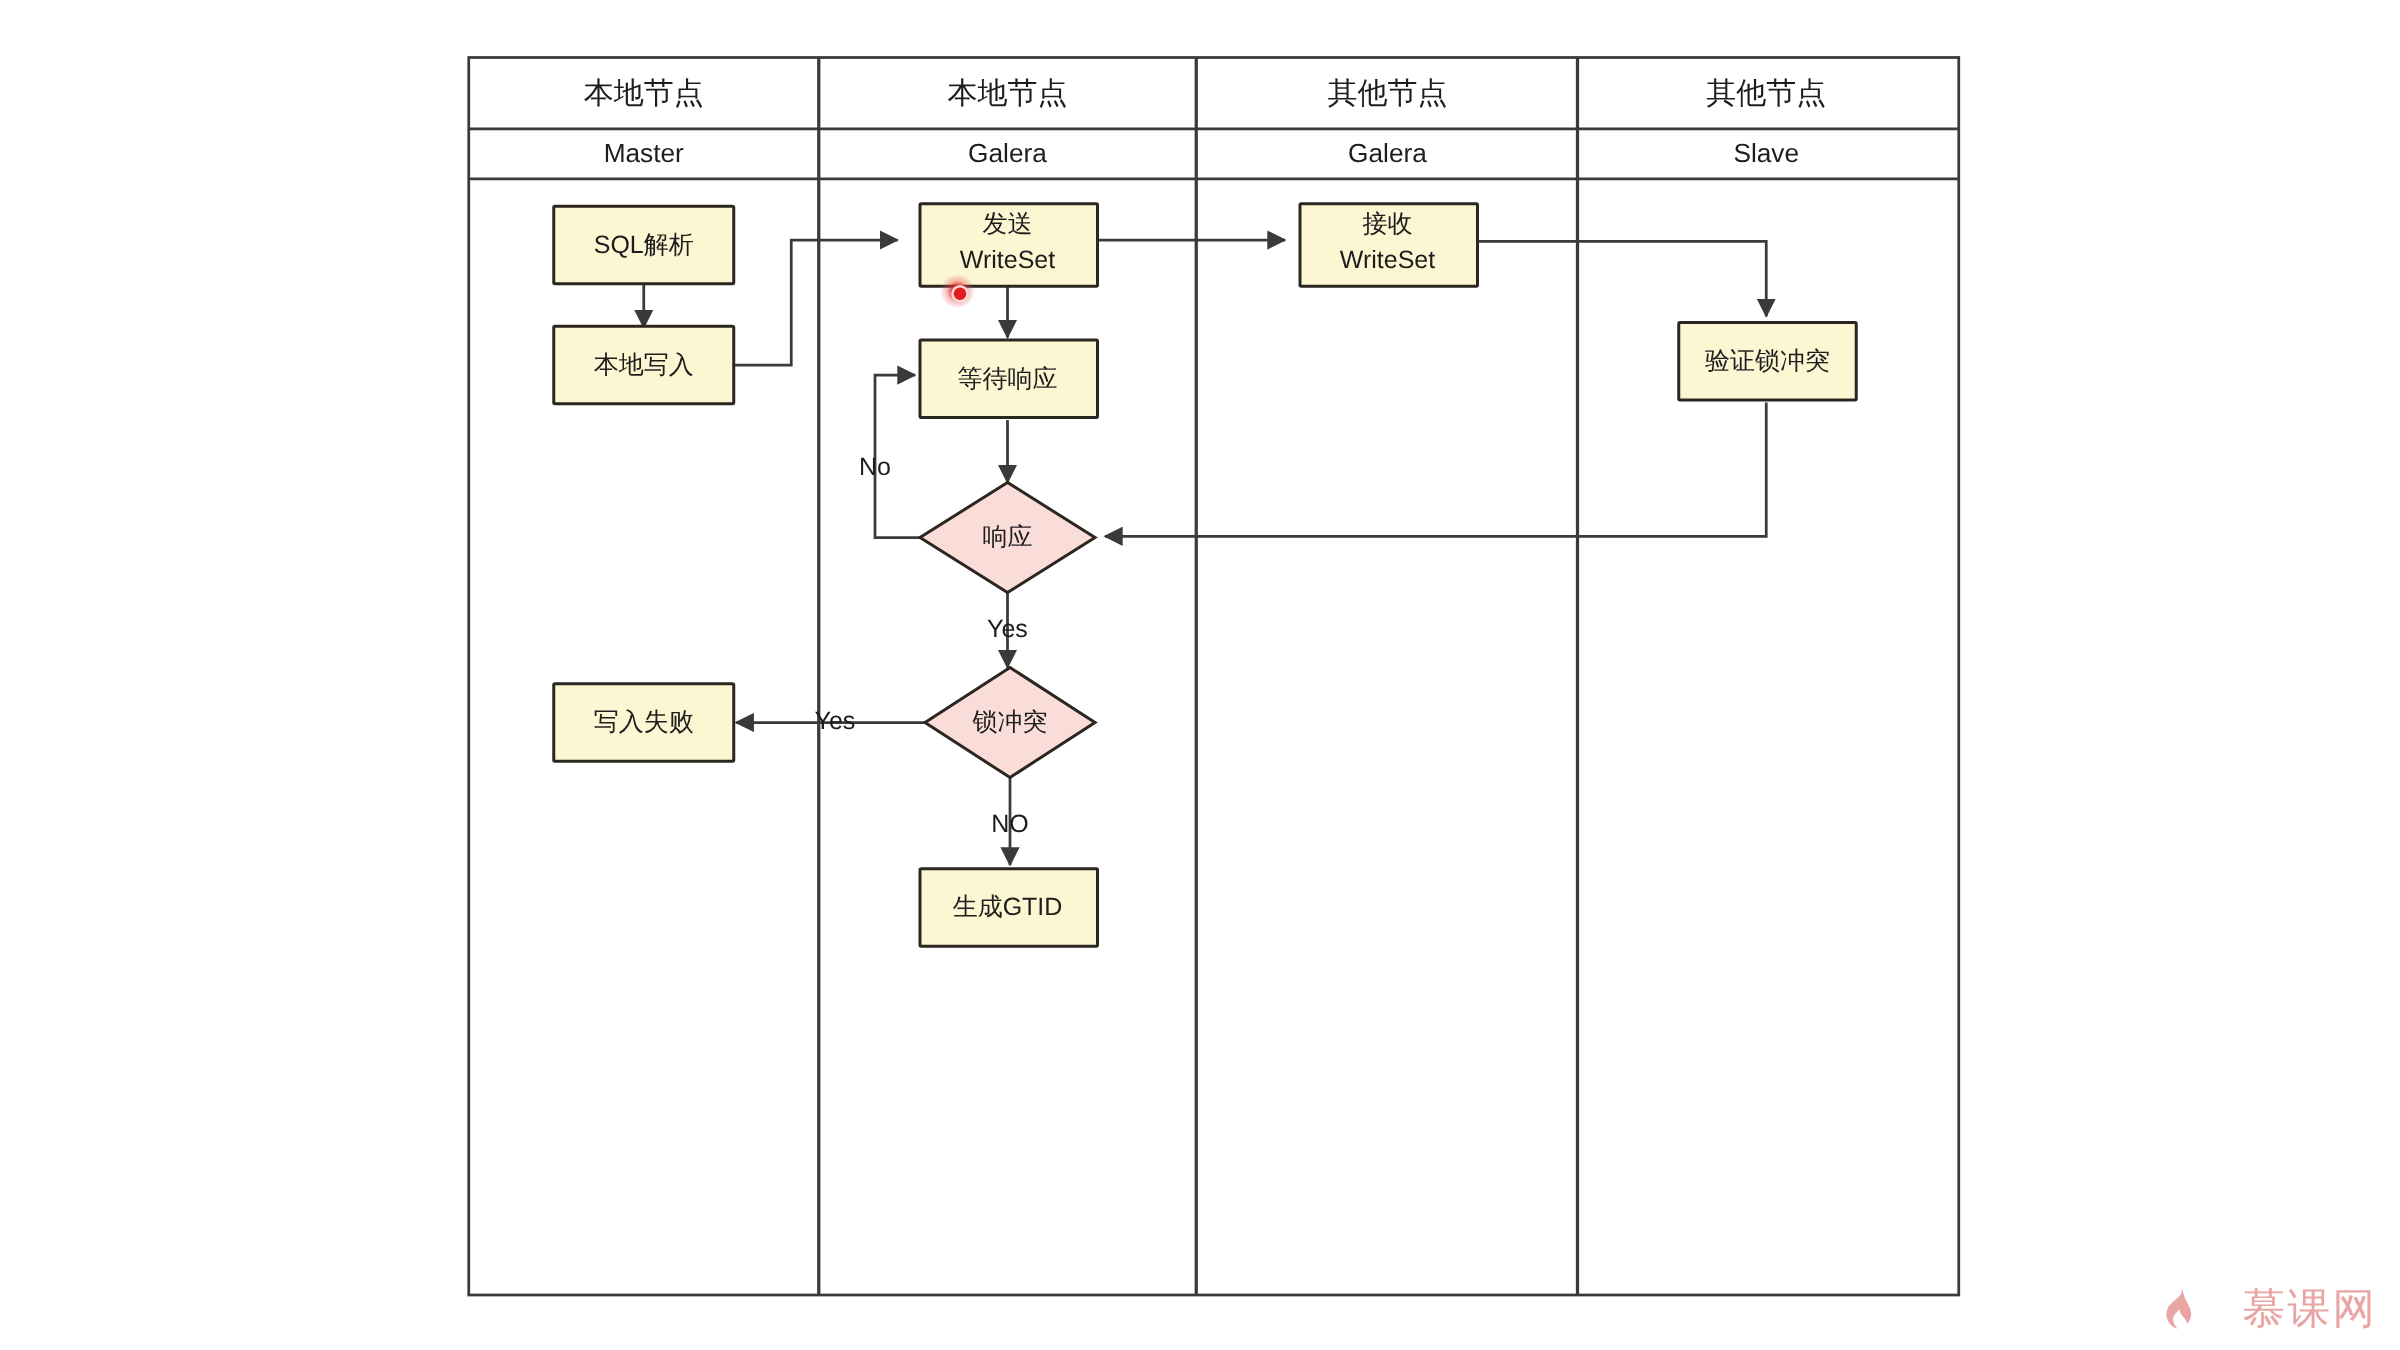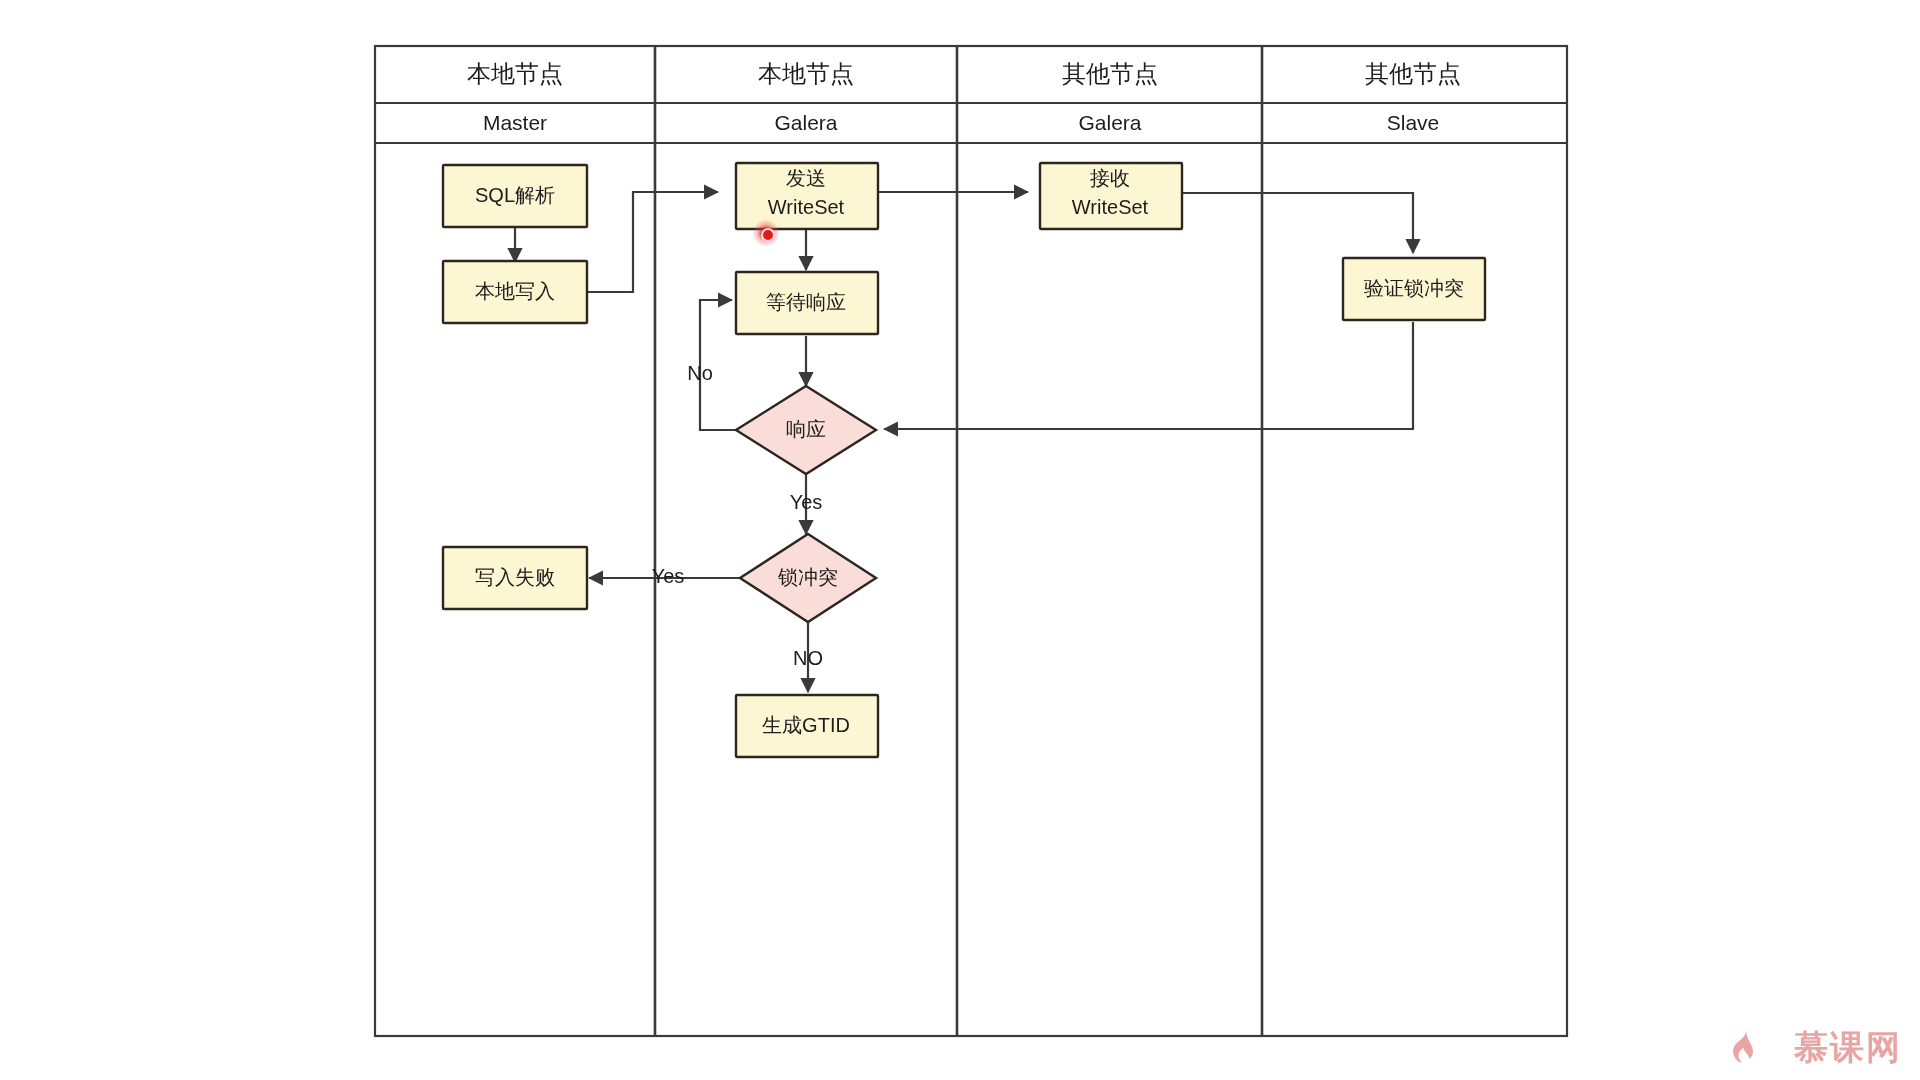--- a/index.html
+++ b/index.html
@@ -102,21 +102,21 @@
     bottom: 14px;
     display: flex;
     align-items: center;
     gap: 6px;
     opacity: 0.95;
     user-select: none;
   }
   #watermark .wm-text {
     font-family: "DejaVu Sans", "Liberation Sans", sans-serif;
     font-size: 34px;
-    font-weight: bold;
+    font-weight: normal;
     color: #e8a0a0;
     letter-spacing: 2px;
     line-height: 1;
     margin-left: 29px;
   }
 </style>
 </head>
 <body>
 
 <div id="stage">

